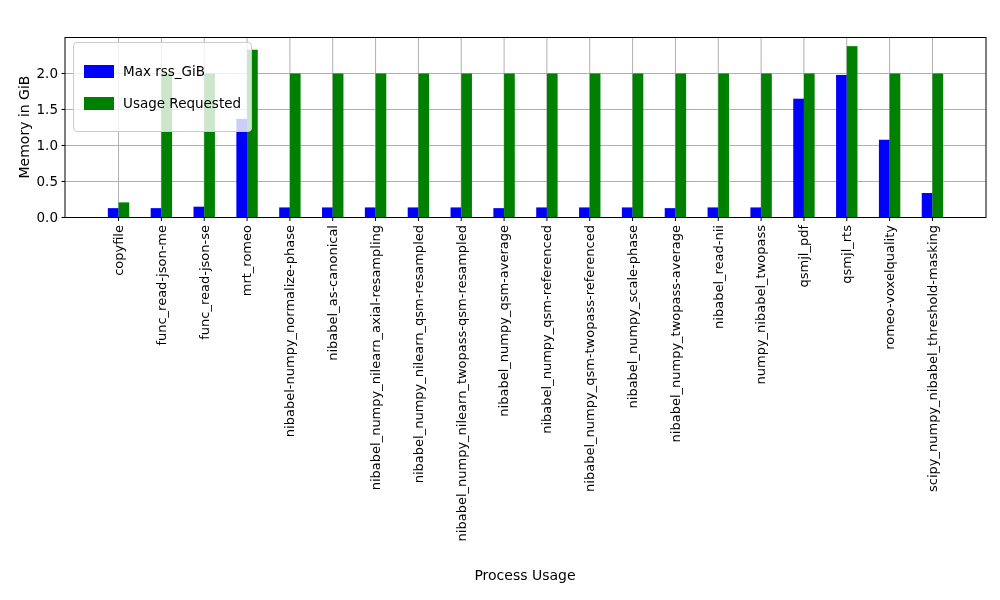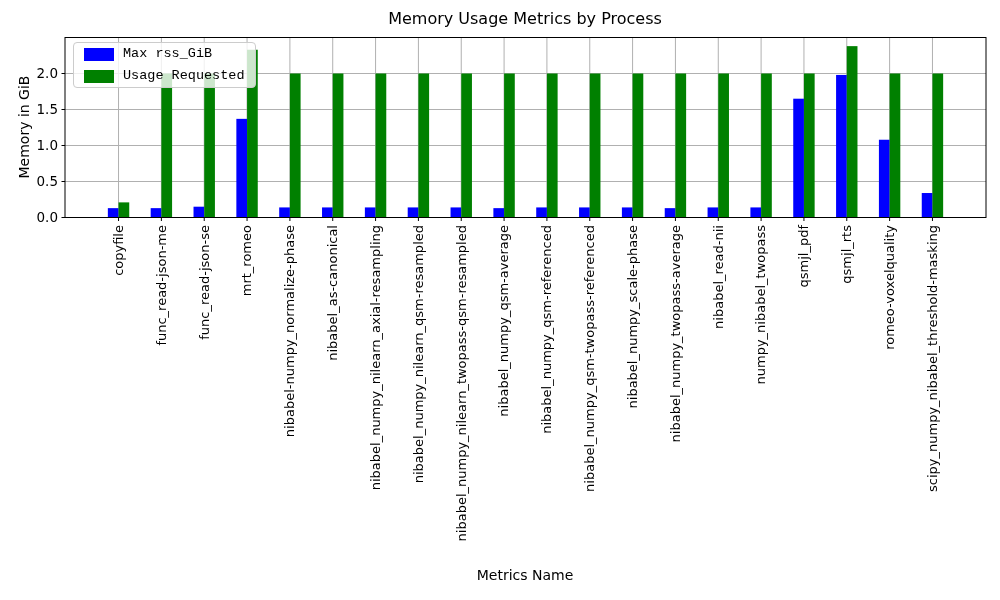--- a/index.html
+++ b/index.html
@@ -13,21 +13,21 @@
     position:absolute;left:525px;top:9px;transform:translateX(-50%);
     font-size:16px;white-space:nowrap;
   }
   .axis-label{position:absolute;font-size:14px;white-space:nowrap;}
   .xlabel{left:525px;top:567px;transform:translateX(-50%);}
   .ylabel{left:24px;top:127px;transform:translate(-50%,-50%) rotate(-90deg);}
   .legend{
     position:absolute;left:73px;top:42px;
     background:rgba(255,255,255,0.8);
     border:1px solid #cccccc;border-radius:4px;
-    padding:4px 10px;display:flex;flex-direction:column;gap:8px;font-family:Liberation Mono, monospace;
+    padding:21px 10px;display:flex;flex-direction:column;gap:18px;
   }
   .legend-row{display:flex;align-items:center;gap:9px;}
   .swatch{display:inline-block;width:30px;height:13px;}
   .legend-label{font-size:13.5px;line-height:14px;white-space:nowrap;}
 </style>
 </head>
 <body>
 
 <div class="figure">
   <svg id="chart-svg" width="1000" height="600" viewBox="0 0 1000 600">
@@ -141,22 +141,21 @@
       <line x1="803.9418604651163" x2="803.9418604651163" y1="217.5" y2="221" stroke="#000000" stroke-width="1"></line>
       <text x="803.9418604651163" y="225" text-anchor="end" dy="0.33em" font-size="13px" fill="#000" transform="rotate(-90 803.9418604651163 225)">qsmjl_pdf</text>
       <line x1="846.7790697674418" x2="846.7790697674418" y1="217.5" y2="221" stroke="#000000" stroke-width="1"></line>
       <text x="846.7790697674418" y="225" text-anchor="end" dy="0.33em" font-size="13px" fill="#000" transform="rotate(-90 846.7790697674418 225)">qsmjl_rts</text>
       <line x1="889.6162790697675" x2="889.6162790697675" y1="217.5" y2="221" stroke="#000000" stroke-width="1"></line>
       <text x="889.6162790697675" y="225" text-anchor="end" dy="0.33em" font-size="13px" fill="#000" transform="rotate(-90 889.6162790697675 225)">romeo-voxelquality</text>
       <line x1="932.453488372093" x2="932.453488372093" y1="217.5" y2="221" stroke="#000000" stroke-width="1"></line>
       <text x="932.453488372093" y="225" text-anchor="end" dy="0.33em" font-size="13px" fill="#000" transform="rotate(-90 932.453488372093 225)">scipy_numpy_nibabel_threshold-masking</text>
     </svg>
 
-  <div class="chart-title">Memory Usage Metrics by Process</div>
-  <div class="axis-label xlabel">Metrics Name</div>
+  <div class="axis-label xlabel">Process Usage</div>
   <div class="axis-label ylabel">Memory in GiB</div>
 
   <div class="legend">
     <div class="legend-row">
       <span class="swatch" id="swatch-0" style="background: rgb(0, 0, 255);"></span>
       <span class="legend-label">Max rss_GiB</span>
     </div>
     <div class="legend-row">
       <span class="swatch" id="swatch-1" style="background: rgb(0, 128, 0);"></span>
       <span class="legend-label">Usage Requested</span>

